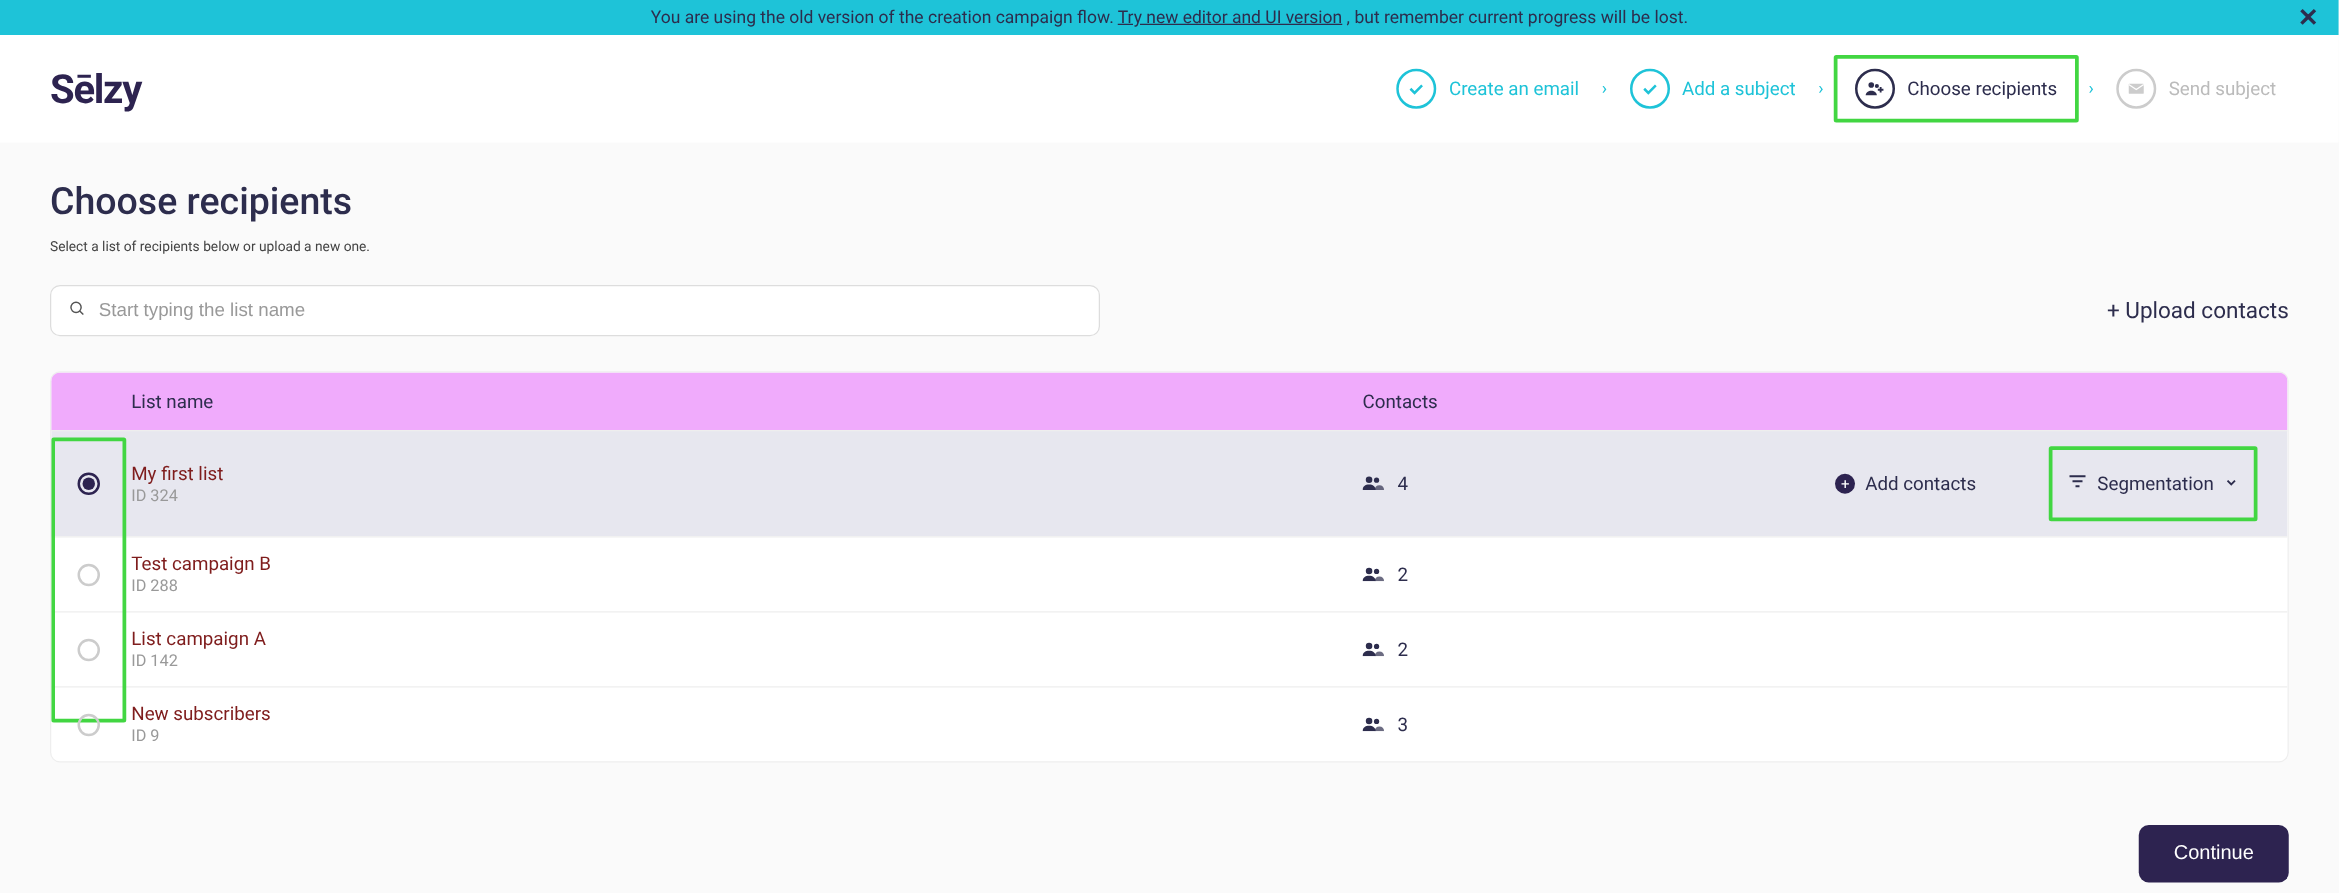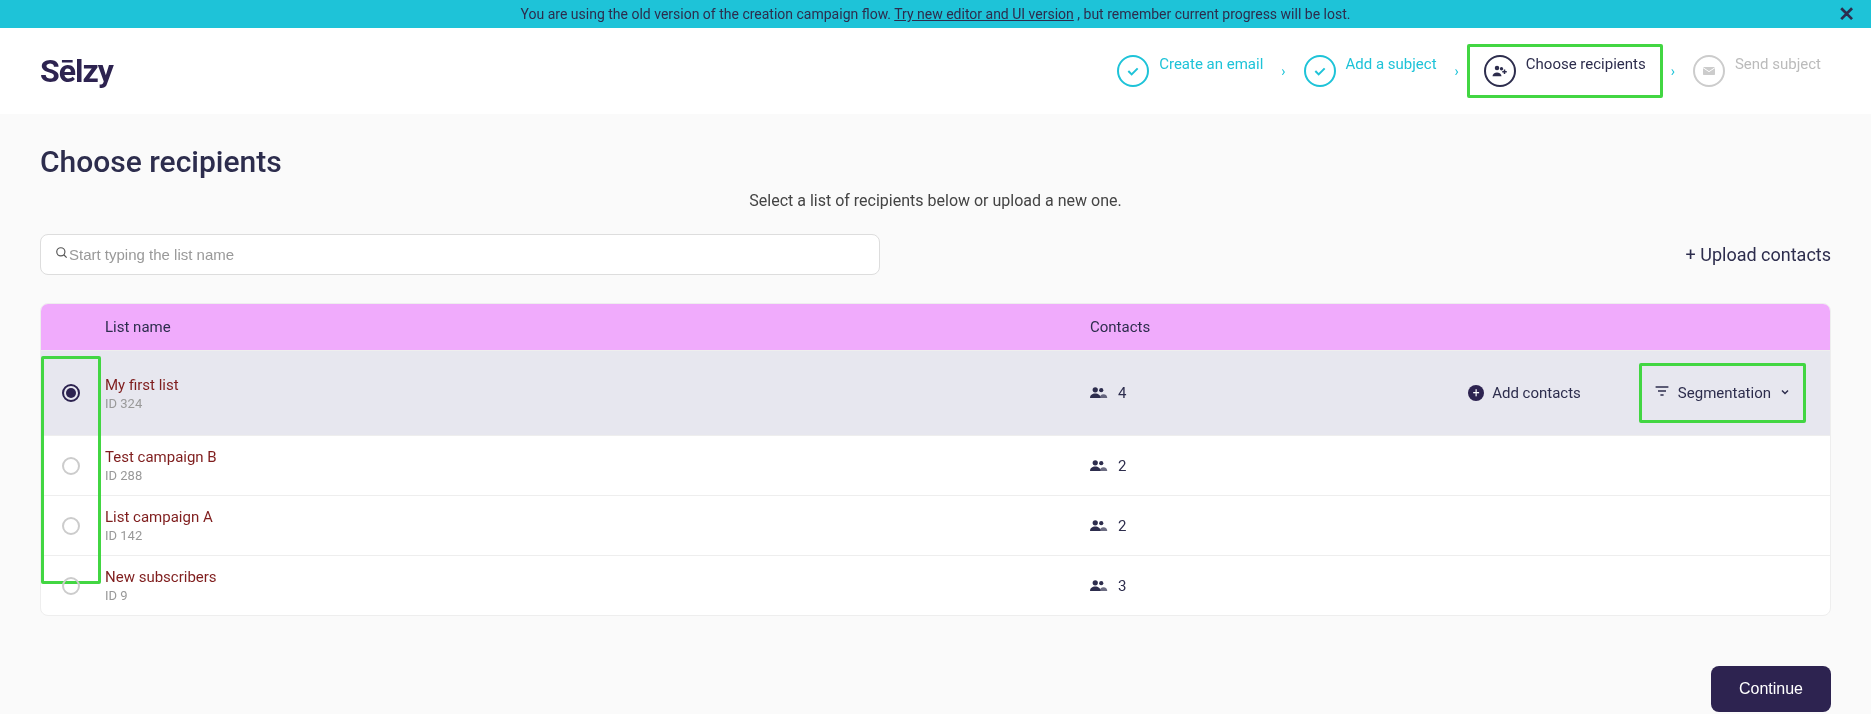--- a/index.html
+++ b/index.html
@@ -6,36 +6,36 @@
 body { font-family: -apple-system, BlinkMacSystemFont, 'Segoe UI', Roboto, Arial, sans-serif; background: #fafafa; color: #2d2d4d; }
 
 .banner { background: #1ec3d8; color: #2d2d4d; padding: 6px 20px; text-align: center; font-size: 14px; position: relative; }
 .banner a { color: #2d2d4d; text-decoration: underline; }
 .banner-close { position: absolute; right: 16px; top: 50%; transform: translateY(-50%); cursor: pointer; font-size: 20px; font-weight: bold; }
 
 .header { display: flex; align-items: center; padding: 16px 40px; background: #fff; }
 .logo { font-size: 32px; font-weight: 700; color: #2d2350; letter-spacing: -1px; position: relative; }
 
 .steps { margin-left: auto; display: flex; align-items: center; gap: 8px; }
-.step { display: flex; align-items: flex-start; gap: 10px; padding: 6px 10px; }
+.step { display: flex; align-items: center; gap: 10px; padding: 6px 10px; }
 .step-circle { width: 32px; height: 32px; border: 2px solid #1ec3d8; border-radius: 50%; display: flex; align-items: center; justify-content: center; color: #1ec3d8; }
 .step-circle.current { border-color: #2d2d4d; color: #2d2d4d; }
 .step-circle.disabled { border-color: #ccc; color: #ccc; }
 .step-label { font-size: 15px; color: #1ec3d8; }
 .step-label.current { color: #2d2d4d; }
 .step-label.disabled { color: #bbb; }
 .step-chevron { color: #1ec3d8; font-size: 14px; }
 .step.highlighted { border: 3px solid #42d642; border-radius: 2px; padding: 8px 14px; }
 
 .content { padding: 30px 40px; }
 .page-title { font-size: 30px; font-weight: 500; color: #2d2d4d; margin-bottom: 12px; }
-.page-subtitle { font-size: 16px; color: #444; margin-bottom: 24px; text-align: center; }
+.page-subtitle { font-size: 11px; color: #444; margin-bottom: 24px; }
 
 .search-row { display: flex; align-items: center; margin-bottom: 28px; }
-.search-box { width: 840px; border: 1px solid #ddd; border-radius: 8px; padding: 10px 14px; display: flex; align-items: center; background: #fff; }
+.search-box { width: 840px; border: 1px solid #ddd; border-radius: 8px; padding: 10px 14px; display: flex; align-items: center; gap: 10px; background: #fff; }
 .search-box input { border: none; outline: none; font-size: 15px; flex: 1; color: #2d2d4d; }
 .search-box input::placeholder { color: #999; }
 .upload-link { margin-left: auto; font-size: 18px; color: #2d2d4d; cursor: pointer; }
 
 .table { border: 1px solid #eee; border-radius: 8px; overflow: hidden; background: #fff; position: relative; }
 .table-header { display: flex; background: #f0abfc; padding: 14px 0; font-size: 15px; color: #2d2d4d; }
 .col-radio { width: 60px; display:flex; align-items:center; justify-content:center; }
 .col-name { flex: 1; padding-left: 4px; }
 .col-contacts { width: 340px; display:flex; align-items:center; gap:10px; }
 .col-actions { width: 400px; display:flex; align-items:center; gap:18px; justify-content:flex-end; padding-right: 24px; }

